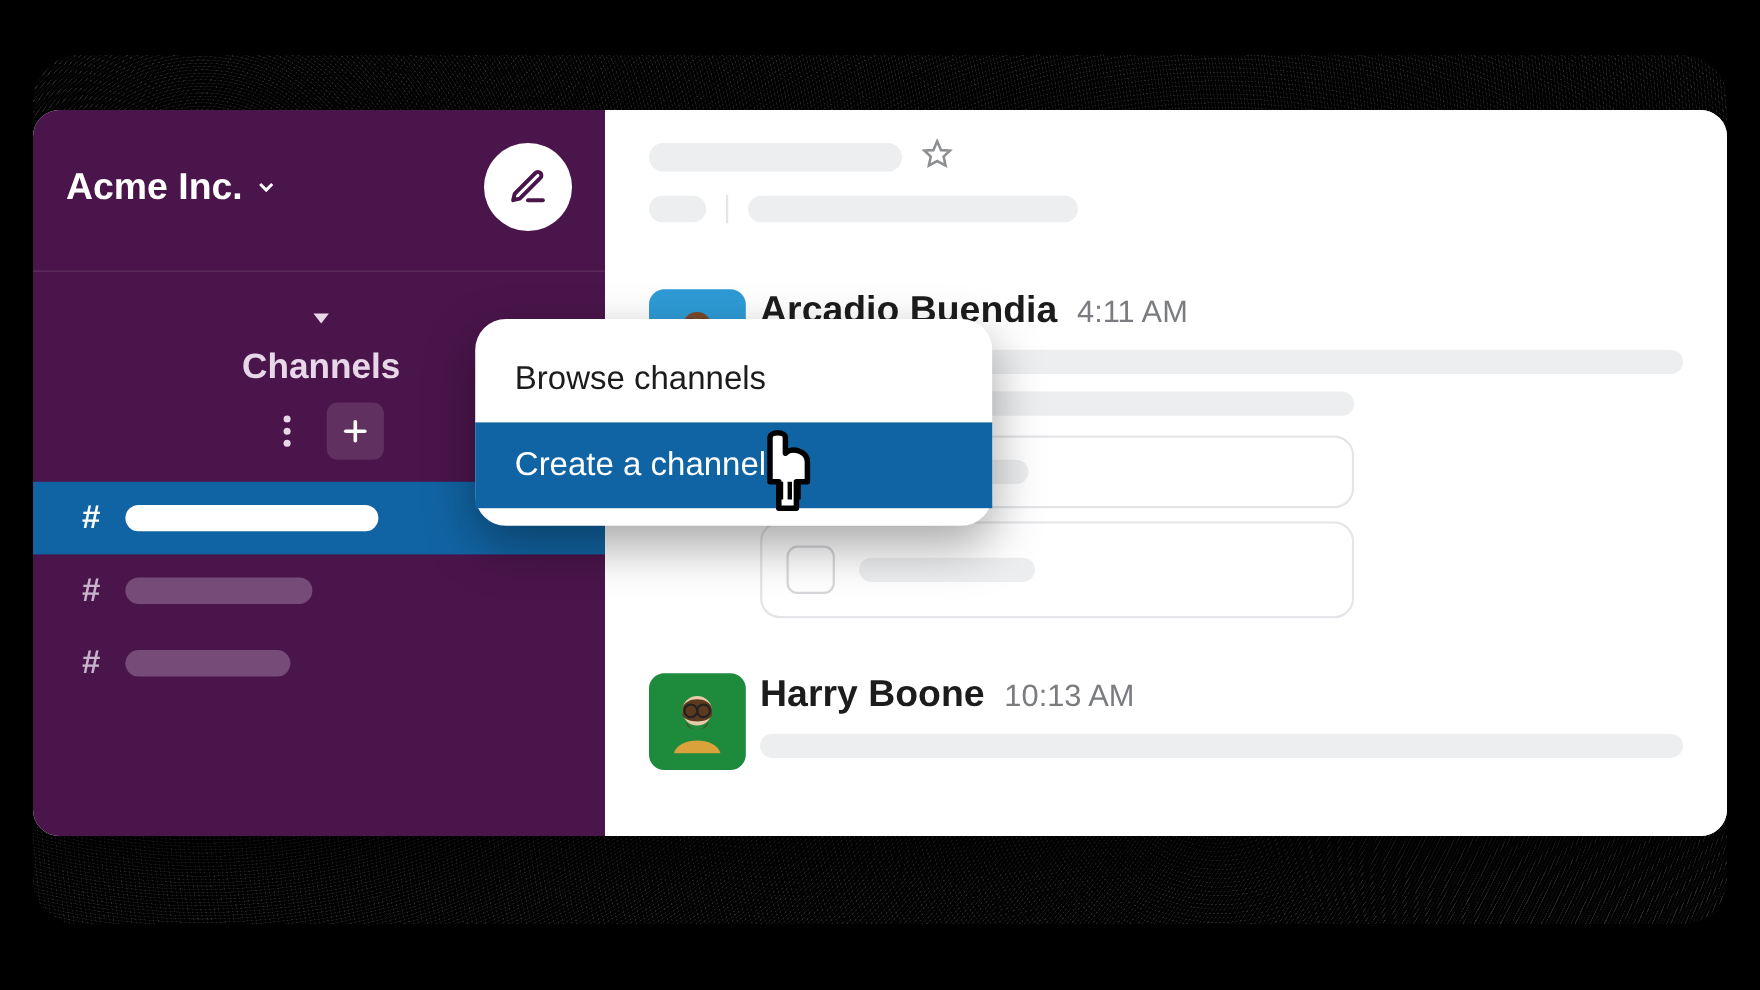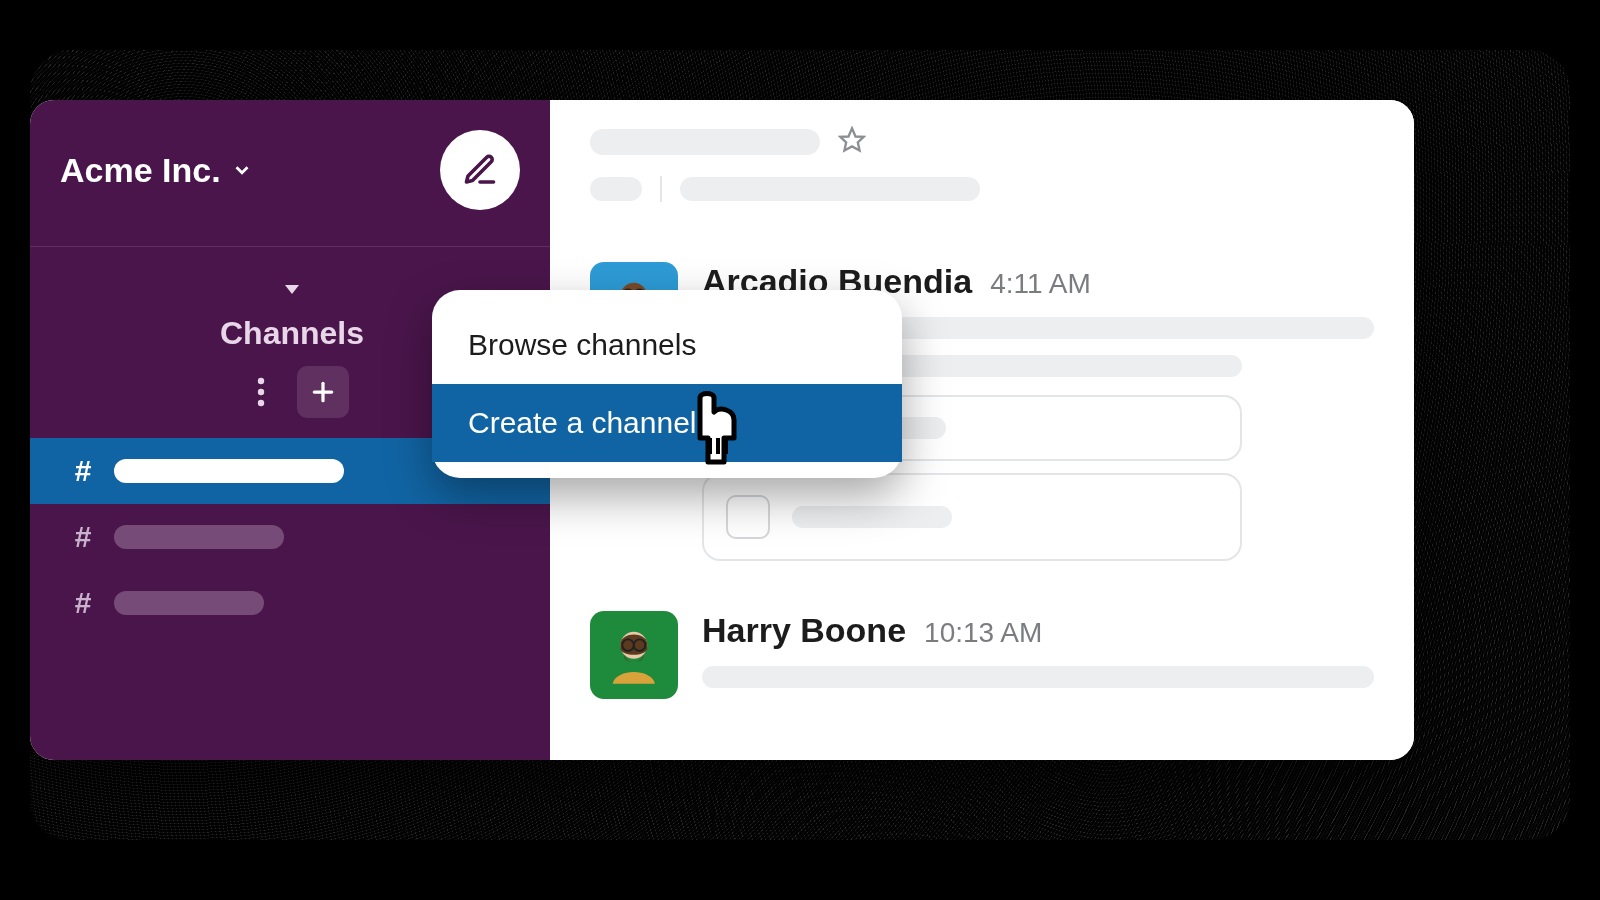--- a/index.html
+++ b/index.html
@@ -8,21 +8,21 @@
   .noise {
     position: absolute; left: 30px; top: 50px; width: 1540px; height: 790px;
     border-radius: 40px;
     background:
       repeating-radial-gradient(circle at 10% 20%, rgba(255,255,255,.12), rgba(255,255,255,.12) 1px, transparent 1px, transparent 3px),
       repeating-radial-gradient(circle at 70% 80%, rgba(255,255,255,.10), rgba(255,255,255,.10) 1px, transparent 1px, transparent 4px),
       #000;
     filter: contrast(120%);
   }
   .window {
-    position: absolute; left: 30px; top: 100px; width: 1384px; height: 660px;
+    position: absolute; left: 30px; top: 100px; width: 1540px; height: 660px;
     border-radius: 24px; overflow: hidden; box-shadow: 0 15px 50px rgba(0,0,0,.6);
     display: flex; background: #fff;
   }
   
   .sidebar { width: 520px; background: #4a154b; color: #fff; display: flex; flex-direction: column; position: relative; }
   .ws-header { display: flex; align-items: center; justify-content: space-between; padding: 30px 30px 36px 30px; border-bottom: 1px solid rgba(255,255,255,.12); }
   .ws-name { display: flex; align-items: center; gap: 10px; font-size: 34px; font-weight: 800; cursor: pointer; }
   .compose-btn { width: 80px; height: 80px; border-radius: 50%; background: #fff; display: flex; align-items: center; justify-content: center; cursor: pointer; }
   .compose-btn svg { stroke: #4a154b; }
   .section-row { display: flex; align-items: center; padding: 30px 26px 20px 30px; gap: 14px; flex-direction: column; }
@@ -36,21 +36,21 @@
   .hash { font-size: 30px; font-weight: 700; width: 26px; text-align:center; }
   .ch-name-skel { height: 24px; border-radius: 14px; background: currentColor; opacity:.35; }
   .ch-item.active .ch-name-skel { background:#fff; opacity:1; }
   
   .main { flex:1; background:#fff; padding: 26px 40px 0 40px; position: relative; }
   .chan-header { display:flex; align-items:center; gap:18px; }
   .skel { background:#eceef0; border-radius: 14px; }
   .star { color:#8d8f92; }
   .sub-row { display:flex; align-items:center; gap:18px; margin-top: 18px; }
   .divider-v { width:2px; height:26px; background:#e3e5e8; }
-  .msg { display:flex; gap:24px; margin-top:60px;justify-content:flex-end; }
+  .msg { display:flex; gap:13px; margin-top:60px;justify-content:flex-end; }
   .avatar { width:88px; height:88px; border-radius:14px; flex:none; display:flex; align-items:center; justify-content:center; }
   .avatar.a1 { background:#2e9bd6; }
   .avatar.a2 { background:#1e8a3b; }
   .avatar svg { width:70%; height:70%; }
   .msg-body { flex:1; min-width:0; }
   .msg-head { display:flex; align-items:baseline; gap:18px; }
   .msg-name { font-size:34px; font-weight:800; color:#1d1c1d; }
   .msg-time { font-size:28px; color:#7a7c80; }
   .line { margin-top:16px; }
   .attach { margin-top:18px; border:2px solid #e3e5e8; border-radius:18px; padding:20px 22px; display:flex; align-items:center; gap:22px; width:540px; }

